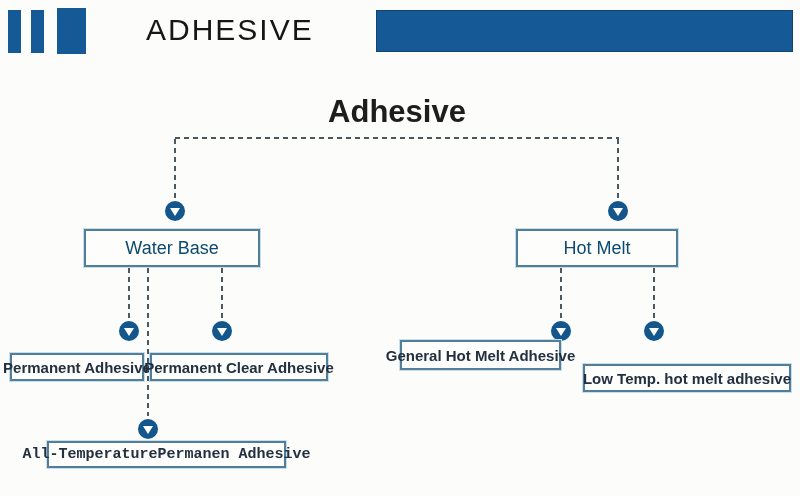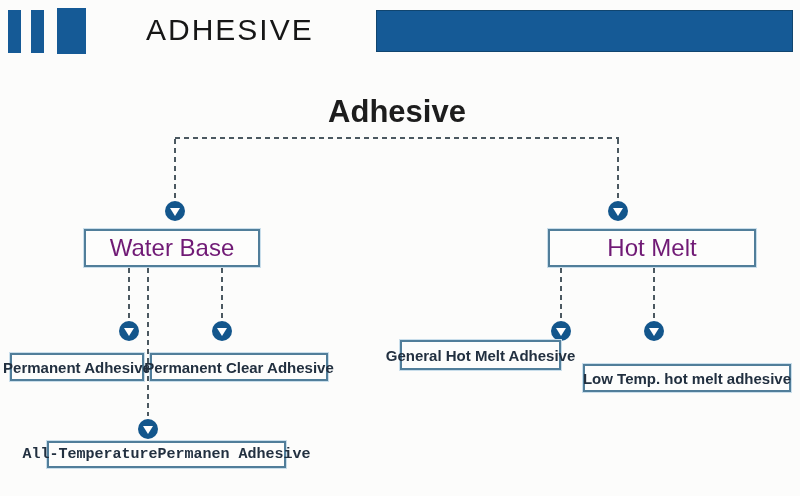--- a/index.html
+++ b/index.html
@@ -28,23 +28,23 @@
     font-size:31px;font-weight:600;color:#1d1d1d;
   }
   .node{
     position:absolute;box-sizing:border-box;
     display:flex;align-items:center;justify-content:center;
     background:#fdfdfc;
     border:2px solid #517e9a;
     box-shadow:0 0 0 1px #c9deeb;
     white-space:nowrap;
   }
-  .lvl1{font-size:24px;color:#701a75;text-align:center;}
+  .lvl1{font-size:18px;color:#0c4a6e;text-align:center;}
   .box-water{left:84px;top:229px;width:176px;height:38px;}
-  .box-hot{left:548px;top:229px;width:208px;height:38px;}
+  .box-hot{left:516px;top:229px;width:162px;height:38px;}
   .leaf{font-size:15px;font-weight:bold;color:#223040;border-width:2px;}
   .box-permanent{left:10px;top:353px;width:134px;height:28px;}
   .box-permclear{left:150px;top:353px;width:178px;height:28px;}
   .box-general{left:400px;top:340px;width:161px;height:30px;}
   .box-lowtemp{left:583px;top:364px;width:208px;height:28px;}
   .box-alltemp{left:47px;top:441px;width:239px;height:27px;font-family:Liberation Mono, monospace;}
   
   .dash-h{
     position:absolute;height:2px;
     background:repeating-linear-gradient(to right,#4b5860 0 5px,transparent 5px 9px);

